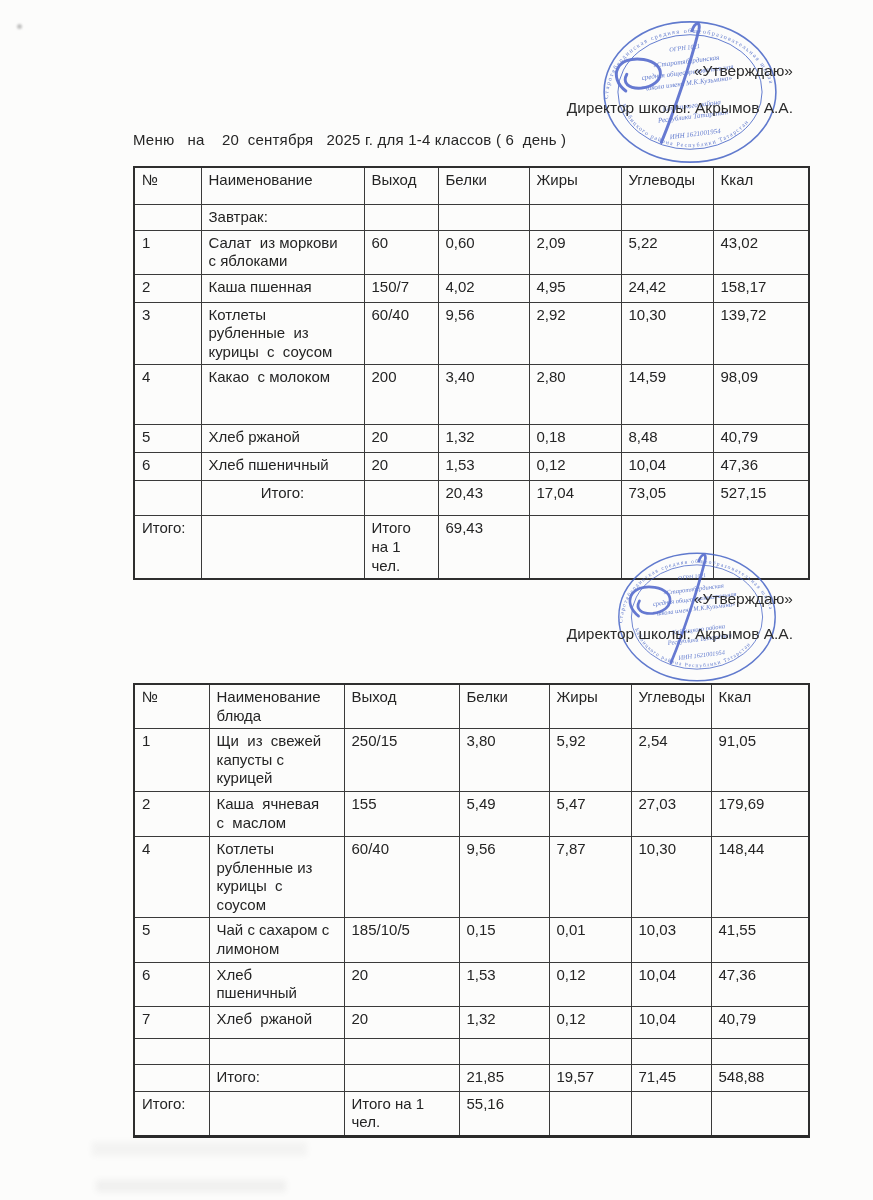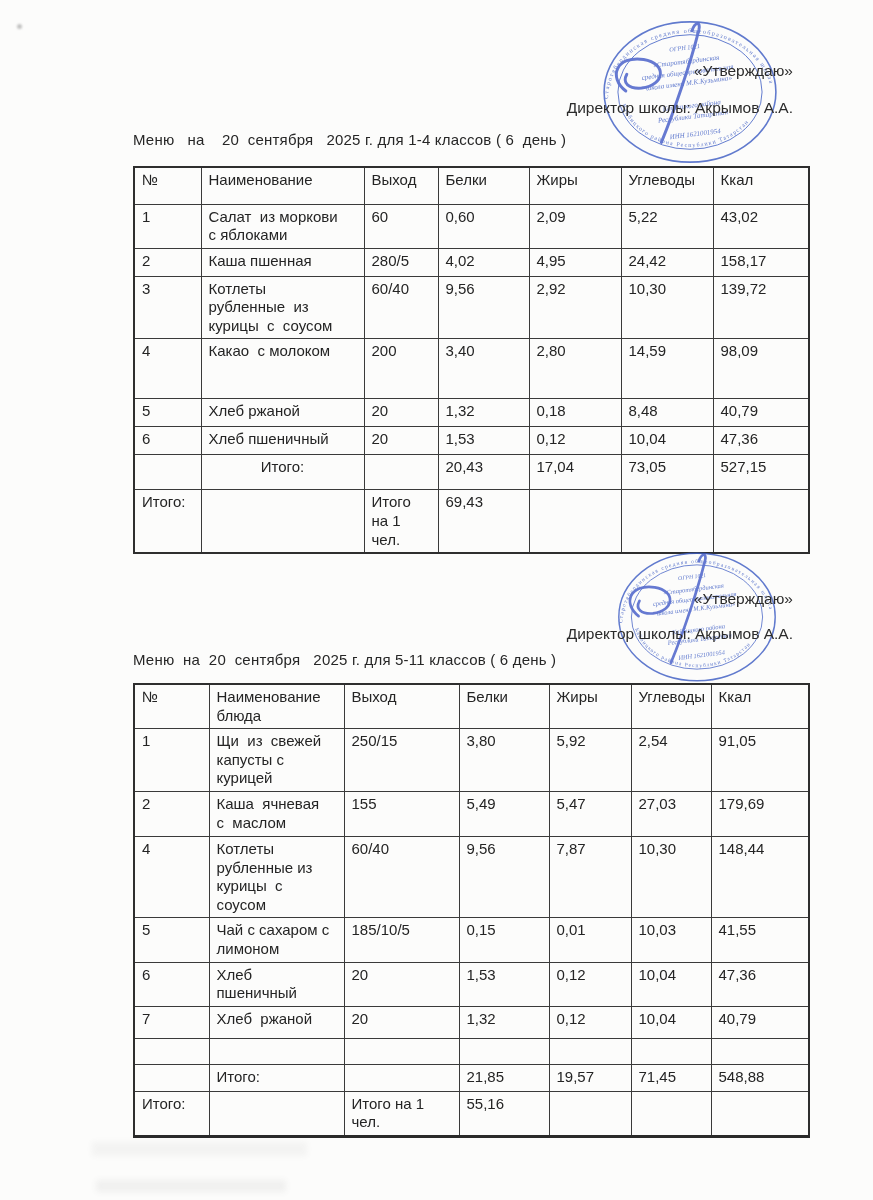--- a/index.html
+++ b/index.html
@@ -124,34 +124,43 @@
           <th>№</th>
           <th>Наименование</th>
           <th>Выход</th>
           <th>Белки</th>
           <th>Жиры</th>
           <th>Углеводы</th>
           <th>Ккал</th>
         </tr>
       </thead>
     <tbody>
+        <tr class="section-row">
+          <td></td>
+          <td>Завтрак:</td>
+          <td></td>
+          <td></td>
+          <td></td>
+          <td></td>
+          <td></td>
+        </tr>
         <tr class="item-row r0">
           <td>1</td>
           <td>Салат  из моркови
 с яблоками</td>
           <td>60</td>
           <td>0,60</td>
           <td>2,09</td>
           <td>5,22</td>
           <td>43,02</td>
         </tr>
         <tr class="item-row r1">
           <td>2</td>
           <td>Каша пшенная</td>
-          <td>280/5</td>
+          <td>150/7</td>
           <td>4,02</td>
           <td>4,95</td>
           <td>24,42</td>
           <td>158,17</td>
         </tr>
         <tr class="item-row r2">
           <td>3</td>
           <td>Котлеты
 рубленные  из
 курицы  с  соусом</td>
@@ -239,21 +248,20 @@
     </g>
     <g stroke="#3b55c6" stroke-width="3" fill="none" stroke-linecap="round" opacity=".95">
       <path d="M 30 78 C 12 64 20 42 48 46 C 72 50 70 72 46 75 C 33 76 26 70 31 61"></path>
       <path d="M 66 130 C 80 96 96 48 104 16 C 106 7 100 8 97 17"></path>
     </g>
   </svg>
 
   <div id="approve-word-1" class="approve-word">«Утверждаю»</div>
   <div id="approve-dir-1" class="approve-dir">Директор школы: Акрымов А.А.</div>
 
-  <div id="title-1" class="menu-title">Меню  на  20  сентября   2025 г. для 5-11 классов ( 6 день )</div>
 
   <table id="menu1" class="menu">
     <colgroup>
       <col class="c0">
         <col class="c1">
         <col class="c2">
         <col class="c3">
       <col class="c4">
         <col class="c5">
         <col class="c6">

